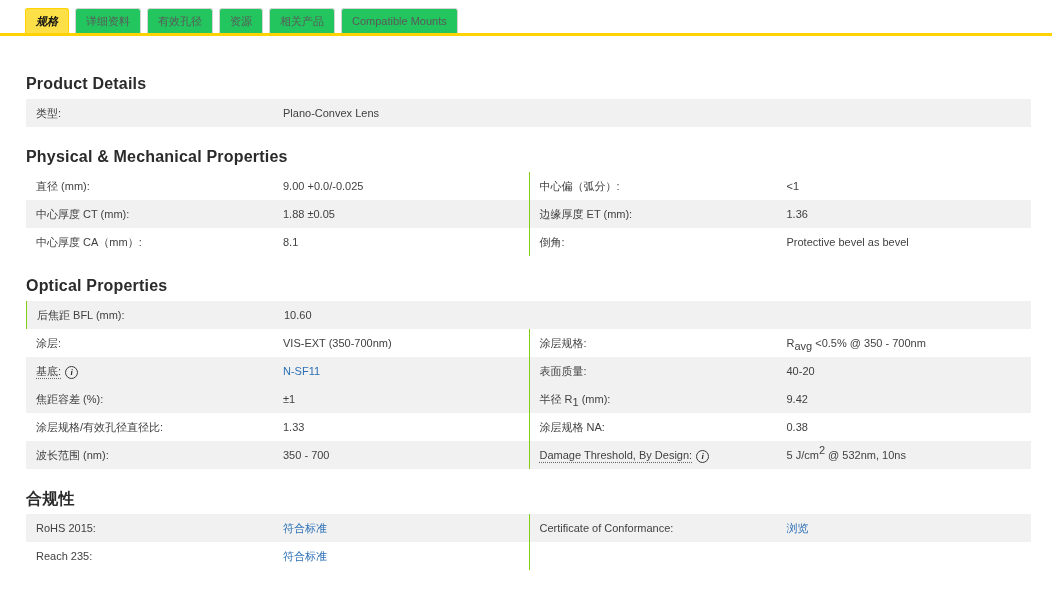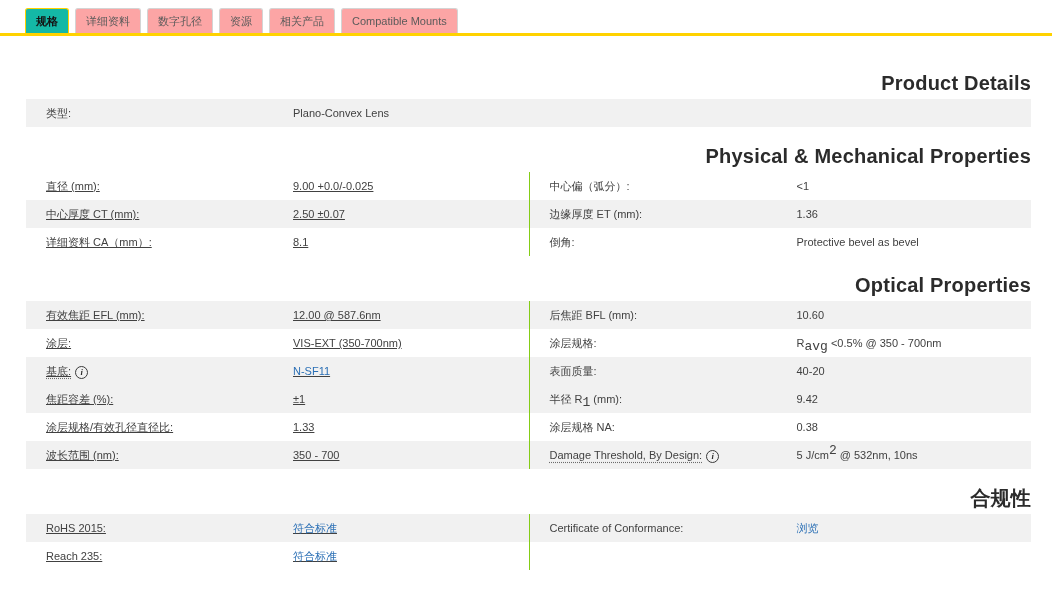--- a/index.html
+++ b/index.html
@@ -11,63 +11,63 @@
   }
   
   .tabbar{
     display:flex;align-items:flex-end;gap:6px;
     padding:8px 0 0 25px;
     border-bottom:3px solid #ffd200;
   }
   .tab{
     height:24px;line-height:24px;padding:0 10px;
     font-size:11px;color:#5a5a5a;
-    background:#fca5a5;border:1px solid #d4d4d4;border-bottom:none;
+    background:#22c55e;border:1px solid #d4d4d4;border-bottom:none;
     border-radius:3px 3px 0 0;cursor:pointer;white-space:nowrap;
   }
   .tab.active{
-    background:#14b8a6;border-color:#ffd200;
-    color:#141414;font-weight:bold;
+    background:#fde047;border-color:#ffd200;
+    color:#141414;font-weight:bold;font-style:italic;
   }
   
   .content{margin:0 21px 0 26px;}
   .section-title{
-    font-size:20px;line-height:15px;font-weight:bold;color:#2b2b2b;
-    letter-spacing:.2px;margin:22px 0 8px 0;text-align:right;
+    font-size:16px;line-height:15px;font-weight:bold;color:#2b2b2b;
+    letter-spacing:.2px;margin:22px 0 8px 0;
   }
   .section:first-child .section-title{margin-top:40px;}
   .spec-table{width:100%;}
   .spec-row{display:flex;min-height:28px;line-height:28px;font-size:11px;color:#414141;}
   .spec-row.shade{background:#f1f1f1;}
-  .cell{display:flex;box-sizing:border-box;padding-left:20px;}
+  .cell{display:flex;box-sizing:border-box;padding-left:10px;}
   .cell.full{width:100%;}
-  .cell.left{width:50%;text-decoration:underline;}
+  .cell.left{width:50%;}
   .cell.right{width:50%;border-left:1px solid #84cc16;}
   .label{width:247px;flex:none;padding-right:6px;box-sizing:border-box;}
   .label.dotted{text-decoration:underline dotted #6b6b6b;text-underline-offset:3px;}
   .value{flex:1;}
   a.value{color:#2a6fb5;text-decoration:none;cursor:pointer;}
-  sub,sup{font-size:13px;line-height:0;font-family:Liberation Mono, monospace;}
+  sub,sup{font-size:11px;line-height:0;}
   .info{
     display:inline-flex;align-items:center;justify-content:center;
     width:11px;height:11px;border:1px solid #3a3a3a;border-radius:50%;
     font-size:8.5px;font-weight:bold;font-style:italic;line-height:1;
     font-family:"Liberation Serif",serif;
     margin-left:4px;vertical-align:0px;color:#2b2b2b;cursor:pointer;
   }
   
   .watermark{position:absolute;pointer-events:none;color:#b9b9b9;}
 </style>
 </head>
 <body>
 
 <div class="tabbar">
     <div class="tab active">规格</div>
     <div class="tab">详细资料</div>
-    <div class="tab">数字孔径</div>
+    <div class="tab">有效孔径</div>
     <div class="tab">资源</div>
     <div class="tab">相关产品</div>
     <div class="tab">Compatible Mounts</div>
   </div>
 
 <div class="content">
     <div class="section">
       <div class="section-title">Product Details</div>
       <div class="spec-table">
         <div class="spec-row shade">
@@ -87,47 +87,43 @@
             <span class="value">9.00 +0.0/-0.025</span>
           </div>
           <div class="cell right">
             <span class="label">中心偏（弧分）:</span>
             <span class="value">&lt;1</span>
           </div>
         </div>
         <div class="spec-row shade">
           <div class="cell left">
             <span class="label">中心厚度 CT (mm):</span>
-            <span class="value">2.50 ±0.07</span>
+            <span class="value">1.88 ±0.05</span>
           </div>
           <div class="cell right">
             <span class="label">边缘厚度 ET (mm):</span>
             <span class="value">1.36</span>
           </div>
         </div>
         <div class="spec-row">
           <div class="cell left">
-            <span class="label">详细资料 CA（mm）:</span>
+            <span class="label">中心厚度 CA（mm）:</span>
             <span class="value">8.1</span>
           </div>
           <div class="cell right">
             <span class="label">倒角:</span>
             <span class="value">Protective bevel as bevel</span>
           </div>
         </div>
       </div>
     </div>
     <div class="section">
       <div class="section-title">Optical Properties</div>
       <div class="spec-table">
         <div class="spec-row shade">
-          <div class="cell left">
-            <span class="label">有效焦距 EFL (mm):</span>
-            <span class="value">12.00 @ 587.6nm</span>
-          </div>
           <div class="cell right">
             <span class="label">后焦距 BFL (mm):</span>
             <span class="value">10.60</span>
           </div>
         </div>
         <div class="spec-row">
           <div class="cell left">
             <span class="label">涂层:</span>
             <span class="value">VIS-EXT (350-700nm)</span>
           </div>

